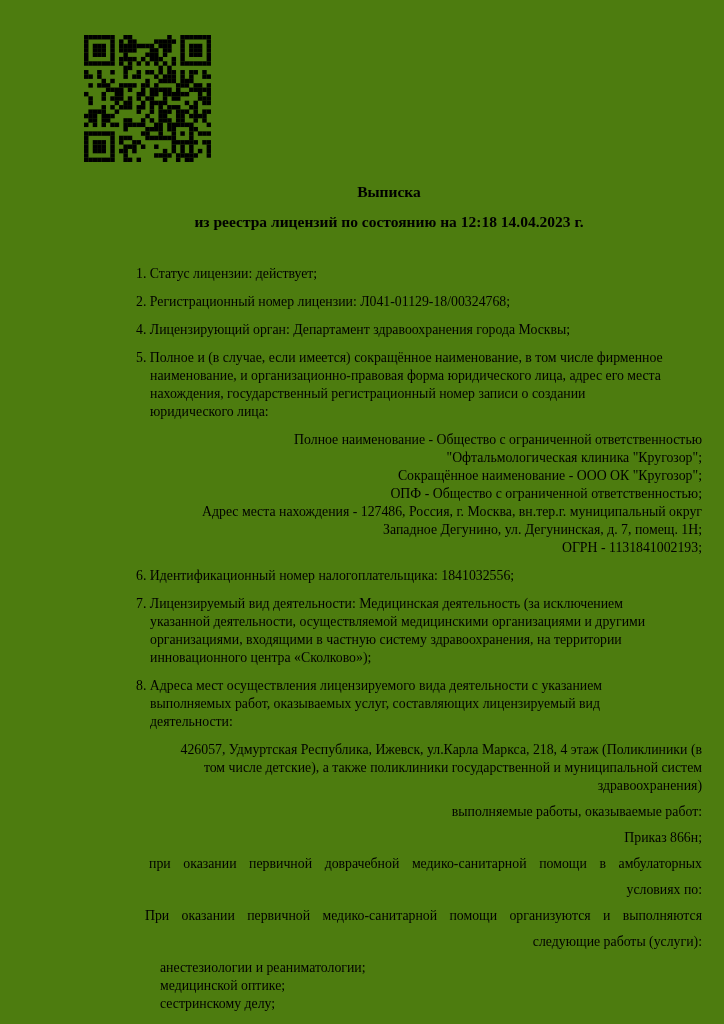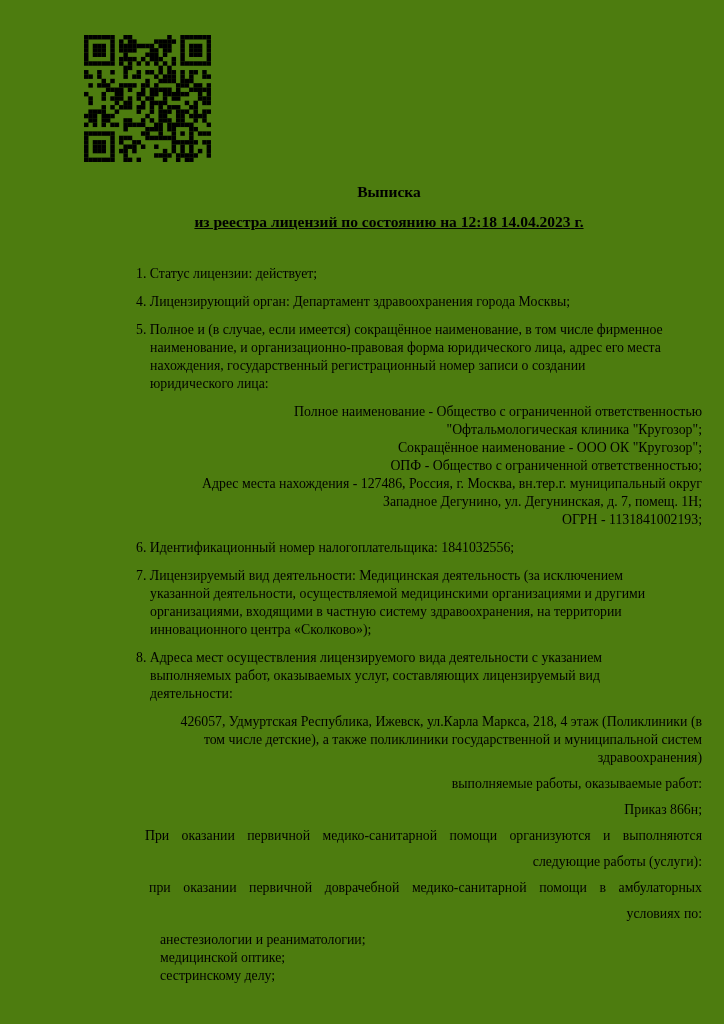--- a/index.html
+++ b/index.html
@@ -36,21 +36,20 @@
   }
   .subtitle {
     position: absolute;
     left: 128px;
     top: 213px;
     width: 522px;
     text-align: center;
     font-size: 15.5px;
     font-weight: bold;
     white-space: pre;
-    text-decoration: underline;
   }
   .doc {
     position: absolute;
     left: 128px;
     top: 257px;
     width: 582px;
     font-size: 13.8px;
     line-height: 18px;
   }
   .p { margin: 8px; }
@@ -509,20 +508,21 @@
         <rect x="24" y="28" width="1.02" height="1.02"></rect>
       </g>
     </svg>
 
   <div class="title">Выписка</div>
   <div class="subtitle">из реестра лицензий по состоянию на 12:18 14.04.2023 г.</div>
 
   <div class="doc">
 
     <div class="p hang m10">1. Статус лицензии: действует;</div>
+    <div class="p hang m10">2. Регистрационный номер лицензии: Л041-01129-18/00324768;</div>
     <div class="p hang m10">4. Лицензирующий орган: Департамент здравоохранения города Москвы;</div>
 
     <div class="p hang g10">5. Полное и (в случае, если имеется) сокращённое наименование, в том числе фирменное
 наименование, и организационно-правовая форма юридического лица, адрес его места
 нахождения, государственный регистрационный номер записи о создании
 юридического лица:</div>
 
     <div class="p plain g10">Полное наименование - Общество с ограниченной ответственностью
 "Офтальмологическая клиника "Кругозор";
 Сокращённое наименование - ООО ОК "Кругозор";
@@ -544,27 +544,27 @@
 
     <div class="p plain">426057, Удмуртская Республика, Ижевск, ул.Карла Маркса, 218, 4 этаж (Поликлиники (в
 том числе детские), а также поликлиники государственной и муниципальной систем
 здравоохранения)</div>
 
     <div class="p plain">выполняемые работы, оказываемые работ:</div>
 
     <div class="p plain ind8">Приказ 866н;</div>
 
     <div>
+      <div class="p jline ind12">при оказании первичной доврачебной медико-санитарной помощи в амбулаторных</div>
+      <div class="p plain">условиях по:</div>
+    </div>
+
+    <div>
       <div class="p jline ind8">При оказании первичной медико-санитарной помощи организуются и выполняются</div>
       <div class="p plain">следующие работы (услуги):</div>
     </div>
 
-    <div>
-      <div class="p jline ind12">при оказании первичной доврачебной медико-санитарной помощи в амбулаторных</div>
-      <div class="p plain">условиях по:</div>
-    </div>
-
     <div class="p sub-list">анестезиологии и реаниматологии;
 медицинской оптике;
 сестринскому делу;</div>
 
   </div>
 </div>
 
 </body></html>

